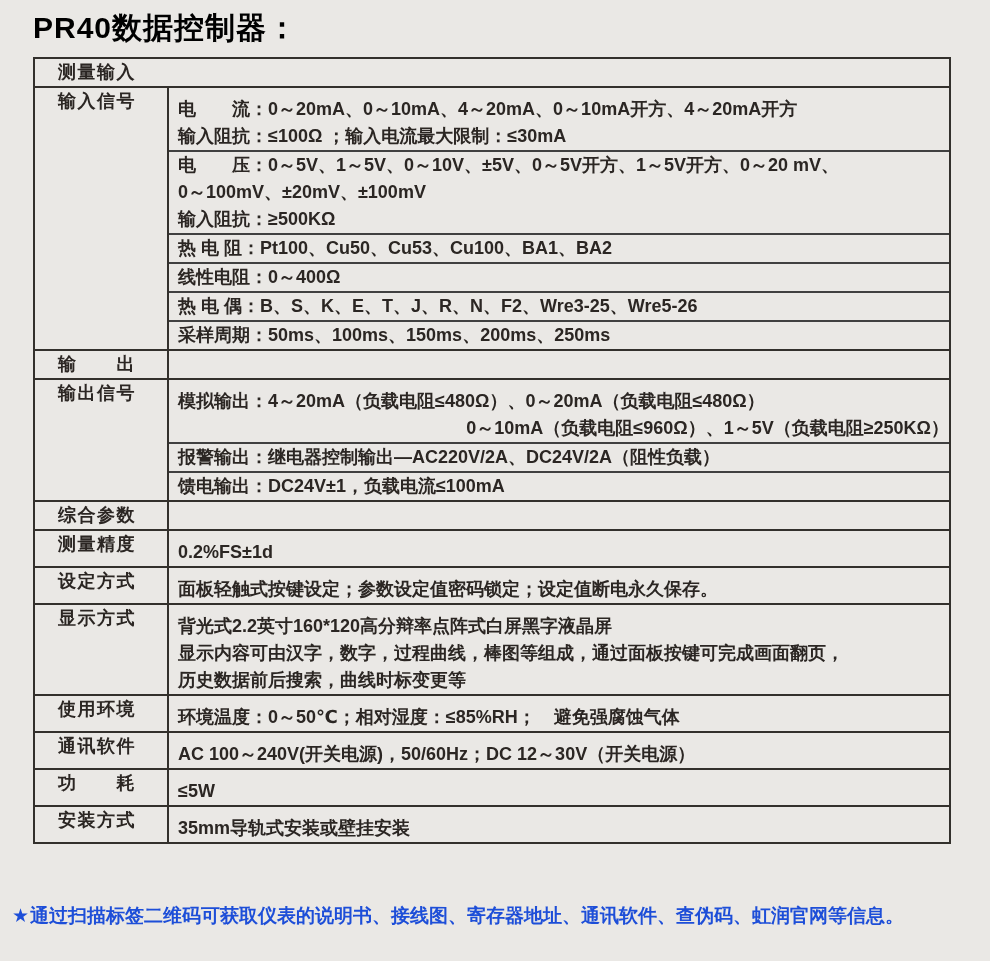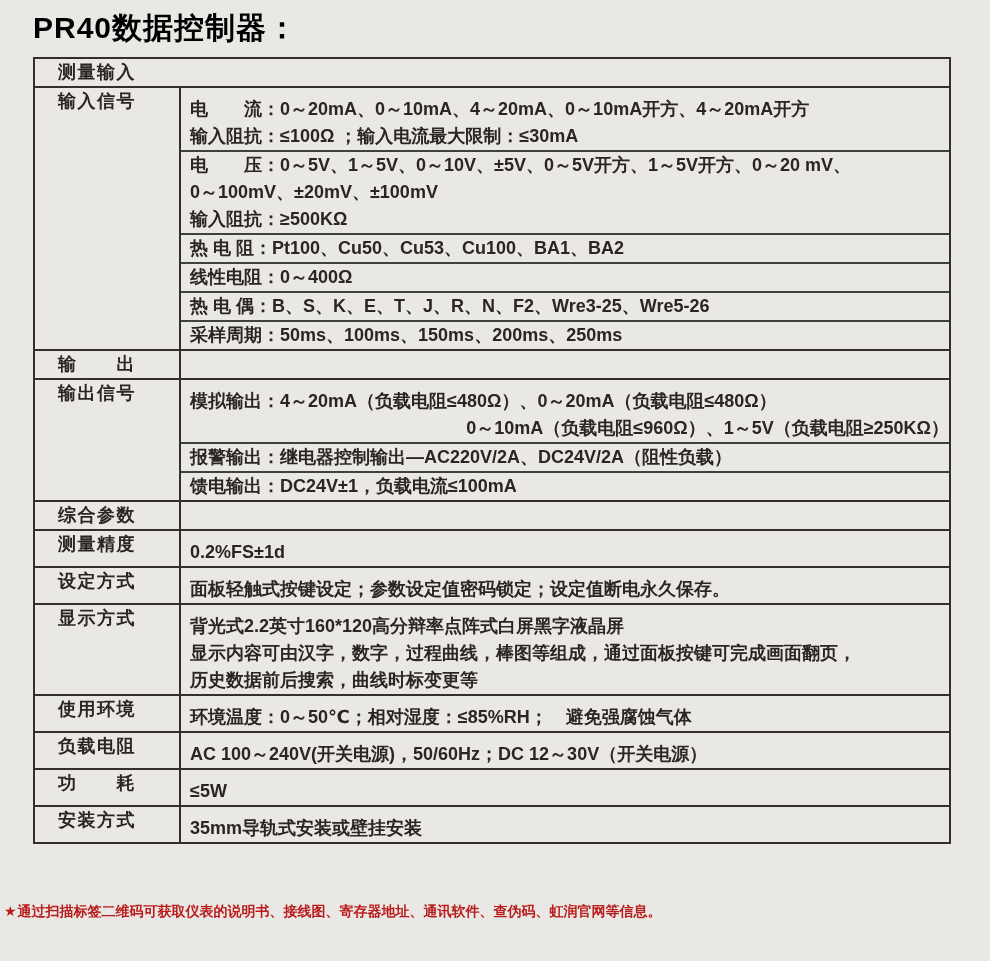--- a/index.html
+++ b/index.html
@@ -37,21 +37,21 @@
   .row {
     display: flex;
     align-items: stretch;
     border-top: 2px solid #33302c;
     font-size: 18px;
     line-height: 27px;
   }
   .row:first-child { border-top: none; }
   .label-cell {
     flex: none;
-    width: 144px;
+    width: 132px;
     box-sizing: border-box;
     padding-left: 23px;
     letter-spacing: 1.5px;
     white-space: nowrap;
   }
   .label-cell.full { width: auto; }
   .content-col {
     flex: 1;
     border-left: 2px solid #33302c;
     display: flex;
@@ -60,25 +60,25 @@
   }
   .subrow {
     border-top: 2px solid #404040;
     padding-left: 9px;
   }
   .subrow:first-child { border-top: none; margin-top: 8px; }
   .line { white-space: nowrap; }
   .line.indent { padding-left: 91px; text-align: right; }
   .footnote {
     position: absolute;
-    left: 4px;
+    left: 12px;
     top: 903px;
-    font-size: 14px;
+    font-size: 19px;
     white-space: nowrap;
-    color: #b91c1c;
+    color: #1d4ed8;
   }
   .footnote .star { margin-right: 1px; }
 </style>
 </head>
 <body>
 
 <div class="page-title">PR40数据控制器：</div>
 
 <div class="spec-table">
     <div class="row kind-section-full">
@@ -161,21 +161,21 @@
     </div>
     <div class="row kind-row">
       <div class="label-cell">使用环境</div>
       <div class="content-col">
         <div class="subrow">
           <div class="line">环境温度：0～50℃；相对湿度：≤85%RH；　避免强腐蚀气体</div>
         </div>
       </div>
     </div>
     <div class="row kind-row">
-      <div class="label-cell">负载电阻</div>
+      <div class="label-cell">通讯软件</div>
       <div class="content-col">
         <div class="subrow">
           <div class="line">AC 100～240V(开关电源)，50/60Hz；DC 12～30V（开关电源）</div>
         </div>
       </div>
     </div>
     <div class="row kind-row">
       <div class="label-cell">功　　耗</div>
       <div class="content-col">
         <div class="subrow">

